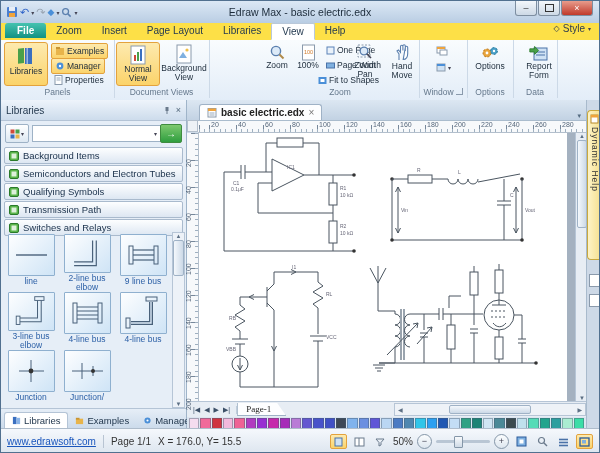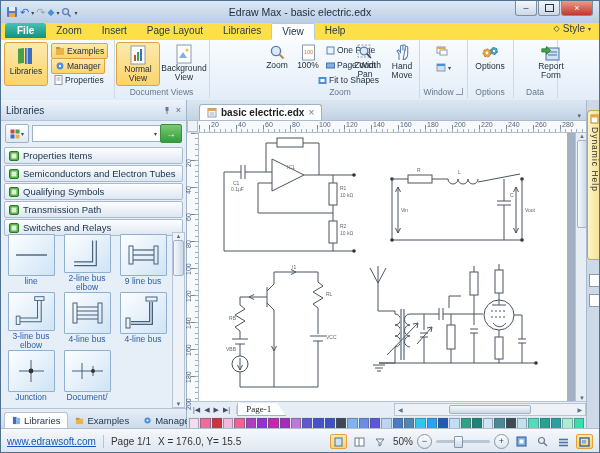--- a/index.html
+++ b/index.html
@@ -177,20 +177,21 @@
         <span>Manager</span>
       </div>
       <div class="smbtn" style="left:50px;top:33px">
         <svg width="9" height="10" viewBox="0 0 9 10">
             <rect x="1" y="0.5" width="7" height="9" fill="#fff" stroke="#8a9aac"></rect>
             <line x1="2.5" y1="3" x2="6.5" y2="3" stroke="#9ab"></line>
             <line x1="2.5" y1="5" x2="6.5" y2="5" stroke="#9ab"></line>
           </svg>
         <span>Properties</span>
       </div>
+      <div class="grplabel">Panels</div>
     </div>
 
     <div class="grp" style="left:113px;width:95px">
       <div class="bigbtn hl" style="left:2px">
         <svg width="18" height="20" viewBox="0 0 18 20">
             <rect x="2" y="1" width="14" height="18" fill="#fff" stroke="#8a9aac"></rect>
             <rect x="5" y="10" width="2" height="6" fill="#d04a3a"></rect>
             <rect x="8" y="7" width="2" height="9" fill="#4aa04a"></rect>
             <rect x="11" y="4" width="2" height="12" fill="#3a6fc0"></rect>
           </svg>
@@ -284,21 +285,21 @@
             <circle cx="7" cy="9" r="1.4" fill="#fff"></circle>
             <circle cx="14" cy="7" r="3.4" fill="#4aa0c8" stroke="#2a7898" stroke-width="1" stroke-dasharray="2,1.5"></circle>
             <circle cx="14" cy="7" r="1.2" fill="#fff"></circle>
           </svg>
         <span>Options</span>
       </div>
       <div class="grplabel">Options</div>
     </div>
 
     <div class="grp" style="left:512px;width:44px">
-      <div class="bigbtn" style="left:16px">
+      <div class="bigbtn" style="left:4px">
         <svg width="20" height="18" viewBox="0 0 20 18">
             <rect x="5" y="4" width="13" height="12" fill="#cfe2f4" stroke="#4a72a8"></rect>
             <line x1="7" y1="8" x2="16" y2="8" stroke="#4a72a8"></line>
             <line x1="7" y1="11" x2="16" y2="11" stroke="#4a72a8"></line>
             <path d="M2,10 h6 v-3 l5,5 -5,5 v-3 h-6 z" fill="#4aa04a" stroke="#2a7a2a" transform="scale(0.8) translate(-1,-4)"></path>
           </svg>
         <span>Report Form</span>
       </div>
       <div class="grplabel">Data</div>
     </div>
@@ -330,21 +331,21 @@
         <input class="libsearch" value="" style="">
         <span class="caret" style="margin-left:-12px">▾</span>
         <span class="gobtn">→</span>
       </div>
       <div class="cats">
         <div class="catbar">
           <svg width="10" height="10" viewBox="0 0 10 10">
               <rect x="0.5" y="0.5" width="9" height="9" rx="1.5" fill="#5ab44a" stroke="#2a7a2a"></rect>
               <rect x="2.5" y="2.5" width="5" height="5" fill="#fff" opacity=".8"></rect>
             </svg>
-          <span>Properties Items</span>
+          <span>Background Items</span>
         </div>
         <div class="catbar">
           <svg width="10" height="10" viewBox="0 0 10 10">
               <rect x="0.5" y="0.5" width="9" height="9" rx="1.5" fill="#5ab44a" stroke="#2a7a2a"></rect>
               <rect x="2.5" y="2.5" width="5" height="5" fill="#fff" opacity=".8"></rect>
             </svg>
           <span>Semiconductors and Electron Tubes</span>
         </div>
         <div class="catbar">
           <svg width="10" height="10" viewBox="0 0 10 10">
@@ -429,21 +430,21 @@
             </svg>
           <span class="lbl">Junction</span>
         </div>
         <div class="cell">
           <svg class="thumb" viewBox="0 0 45 40">
               <line x1="7" y1="20" x2="38" y2="20" stroke="#49617a"></line>
               <line x1="17" y1="12" x2="17" y2="28" stroke="#49617a"></line>
               <line x1="28" y1="15" x2="28" y2="25" stroke="#49617a"></line>
               <circle cx="28" cy="20" r="2" fill="#333"></circle>
             </svg>
-          <span class="lbl">Document/</span>
+          <span class="lbl">Junction/</span>
         </div>
       </div>
       <div class="gridsb">
         <span>▲</span>
         <span class="sbthumb"></span>
         <span style="margin-top:auto">▼</span>
       </div>
       <div class="sidetabs">
         <div class="stab active">
           <svg width="9" height="9" viewBox="0 0 10 10">

